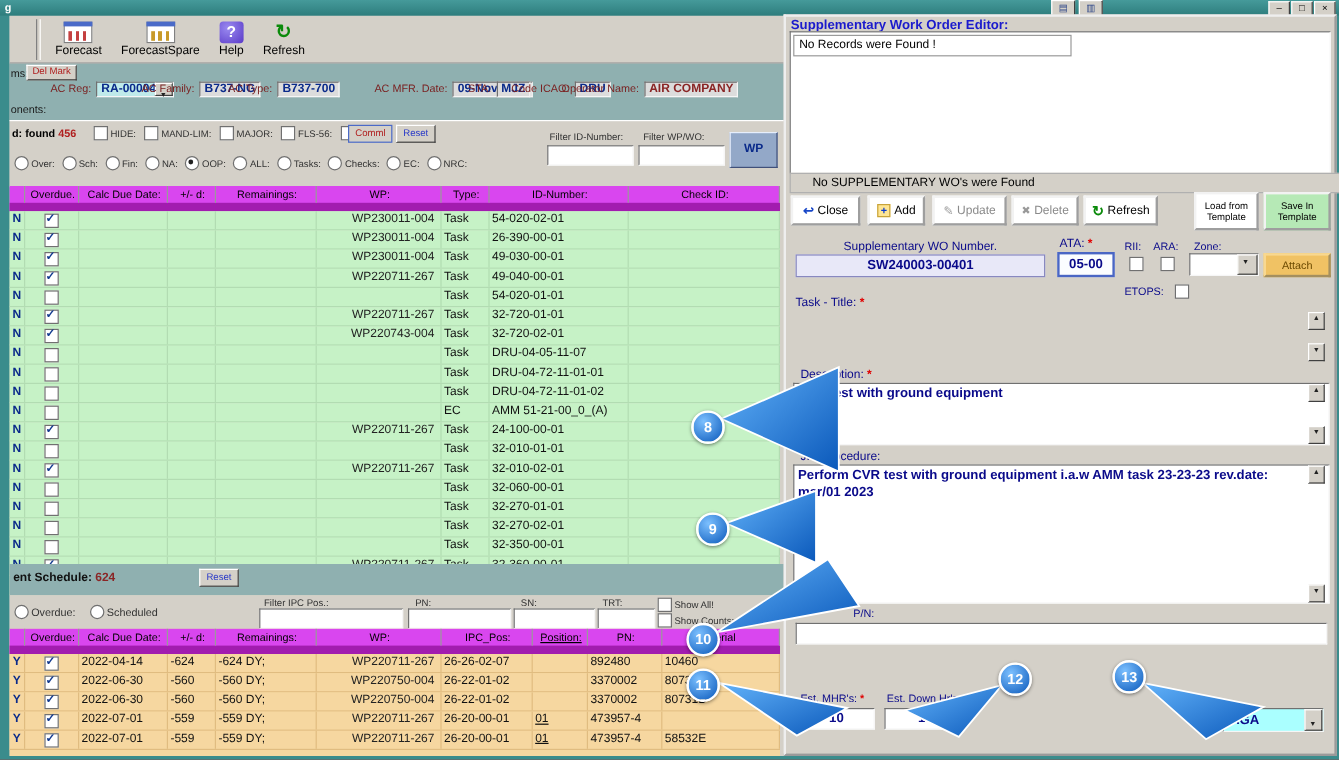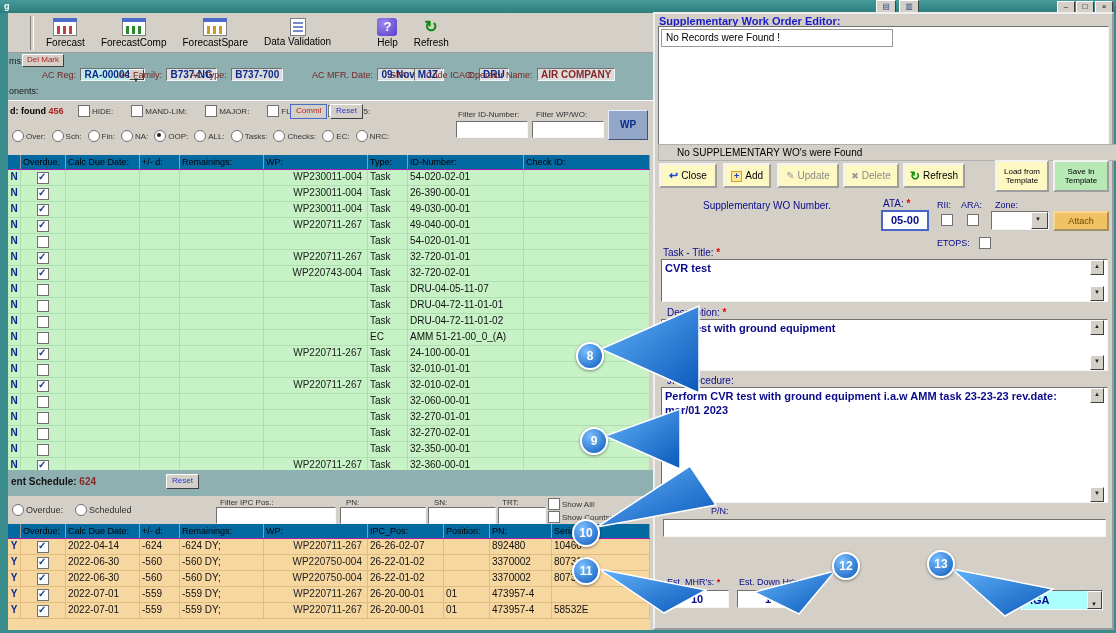--- a/index.html
+++ b/index.html
@@ -58,73 +58,73 @@
   .f2{left:182px;} .f2 .bx{width:64px;box-sizing:border-box;}
   .f3{left:254px;margin-top:35px;} .f3 .bx{width:44px;box-sizing:border-box;}
   .f4{left:304px;} .f4 .bx{width:72px;box-sizing:border-box;}
   .f5{left:382px;} .f5 .bx{width:30px;box-sizing:border-box;}
   .f6{left:418px;} .f6 .bx{width:36px;box-sizing:border-box;}
   .f7{left:460px;} .f7 .bx{width:98px;box-sizing:border-box;color:#8a2525;}
   
   .filterbar{position:absolute;left:0;top:87px;width:100%;height:55px;background:#d4d0c8;border-top:1px solid #fff;}
   .found{position:absolute;left:2px;top:5px;font-size:9px;font-weight:bold;color:#000;}
   .found .cnt{color:#b02020;}
-  .chkrow{position:absolute;left:70px;top:4px;display:flex;gap:18px;font-size:8px;color:#333;align-items:center;}
+  .chkrow{position:absolute;left:70px;top:4px;display:flex;gap:7px;font-size:8px;color:#333;align-items:center;}
   .cb{width:10px;height:10px;background:#fff;border:1px solid #707070;display:inline-block;position:relative;vertical-align:-2px;}
   .cb.checked::after{content:"✓";position:absolute;left:0px;top:-3px;font-size:10px;font-weight:bold;color:#123a8f;}
   .rb{width:10px;height:10px;border-radius:50%;background:#fff;border:1px solid #707070;display:inline-block;position:relative;vertical-align:-2px;}
   .rb.checked::after{content:"";position:absolute;left:2px;top:2px;width:4px;height:4px;border-radius:50%;background:#222;}
   .minibtn{position:absolute;height:13px;background:#d4d0c8;border:1px solid;border-color:#fff #404040 #404040 #fff;
            font-size:8px;line-height:12px;padding:0 5px;}
   .comml{left:282px;top:3px;color:#b02020;border-color:#4a6ac8;}
   .resetb{left:322px;top:3px;color:#2a3ac8;}
   .radrow{position:absolute;left:4px;top:29px;display:flex;gap:6px;font-size:8px;color:#333;align-items:center;}
   .flt-lb{position:absolute;font-size:8px;color:#333;}
   .flt-in{position:absolute;height:15px;background:#fff;border:1px solid;border-color:#707070 #f6f6f6 #f6f6f6 #707070;}
   .wpbtn{position:absolute;left:600px;top:9px;width:38px;height:28px;background:#93a8c8;
          border:1px solid;border-color:#e6eefc #40507a #40507a #e6eefc;color:#0a2a8a;font-weight:bold;
          font-size:10px;text-align:center;line-height:28px;}
   
   .ttable{position:absolute;left:0;width:642px;}
-  .t-head{display:flex;background:#0369a1;height:14px;font-size:9px;color:#000;border-bottom:1px solid #a21caf;}
+  .t-head{display:flex;background:#d946ef;height:14px;font-size:9px;color:#000;border-bottom:7px solid #a21caf;text-align:center;}
   .t-head .h{border-right:1px solid #9a9a9a;padding-left:2px;box-sizing:border-box;line-height:14px;
              overflow:hidden;white-space:nowrap;}
   .row{display:flex;height:15px;font-size:10px;line-height:14px;}
   .task-rows .row{background:#c6f2c6;border-bottom:1px solid #b2dcb2;}
   .task-rows .c{border-right:1px solid #b2dcb2;}
   .comp-rows .row{background:#f6d7a0;border-bottom:1px solid #e0bc80;}
   .comp-rows .c{border-right:1px solid #e0bc80;}
   .c{padding-left:2px;box-sizing:border-box;overflow:hidden;white-space:nowrap;color:#111;}
   .stat{color:#0a2a8a;font-weight:bold;text-align:center;padding-left:0;}
   .cbcell{display:flex;align-items:center;justify-content:center;padding-left:0;}
   .wpcell{text-align:right;padding-right:5px;color:#222;}
   .w0{width:13px;} .w1{width:45px;} .w2{width:74px;} .w3{width:40px;} .w4{width:84px;}
   .w5{width:104px;} .w6{width:40px;} .w7{width:116px;} .w8{flex:1;}
-  .v6{width:76px;} .v7{width:46px;} .v8{width:62px;} .v9{flex:1;}
+  .v6{width:76px;} .v7{width:46px;text-decoration:underline;} .v8{width:62px;} .v9{flex:1;}
   .task-table{top:142px;}
   .comp-table{top:511px;height:106px;background:#f6d7a0;}
   
   .comp-head{position:absolute;left:0;top:457px;width:100%;height:26px;background:#8fb0b0;}
   .comp-title{position:absolute;left:3px;top:6px;font-size:10px;font-weight:bold;color:#111;}
   .comp-title .cnt{color:#8a2525;}
   .comp-reset{left:158px;top:4px;color:#2a3ac8;}
   .comp-filter{position:absolute;left:0;top:483px;width:100%;height:28px;background:#d4d0c8;}
   .comp-radios{position:absolute;left:4px;top:8px;display:flex;gap:12px;font-size:9px;color:#333;align-items:center;}
   .showbox{position:absolute;left:540px;font-size:8px;color:#333;white-space:nowrap;}
   
   .editor{position:absolute;left:653px;top:12px;width:461px;height:618px;background:#d4d0c8;
           border:2px outset #eee;box-sizing:border-box;z-index:10;}
   .ed-title{position:absolute;left:4px;top:1px;font-size:11px;font-weight:bold;color:#1a1acd;}
   .ed-list{position:absolute;left:3px;top:12px;width:449px;height:117px;background:#fff;
            border:1px solid;border-color:#707070 #f6f6f6 #f6f6f6 #707070;}
   .ed-norec{position:absolute;left:2px;top:2px;width:226px;height:16px;background:#fff;border:1px solid #9a9a9a;
             font-size:10px;line-height:16px;padding-left:4px;color:#000;}
   .ed-nowos{position:absolute;left:3px;top:130px;width:447px;height:15px;background:#d4d0c8;border:1px solid #b0b0b0;
             font-size:10px;line-height:15px;padding-left:18px;color:#000;}
-  .ebtn{position:absolute;top:149px;height:25px;background:#fef9c3;border:2px outset #f2f2f2;
+  .ebtn{position:absolute;top:149px;height:25px;background:#ffffff;border:2px outset #f2f2f2;
         font-size:10px;display:flex;align-items:center;justify-content:center;gap:3px;color:#000;box-sizing:border-box;}
   .ebtn.disabled{color:#8a8a8a;}
   .eb-close{left:4px;width:58px;} .eb-add{left:68px;width:48px;} .eb-upd{left:122px;width:62px;}
   .eb-del{left:188px;width:56px;} .eb-ref{left:248px;width:62px;}
   .eb-load{left:340px;top:146px;width:54px;height:32px;font-size:8px;line-height:1.15;text-align:center;}
   .eb-save{left:398px;top:146px;width:56px;height:32px;font-size:8px;line-height:1.15;text-align:center;background:#b6e9b6;}
   .eico{display:inline-block;}
   .ico-close::before{content:"↩";color:#1847c8;font-weight:bold;font-size:11px;}
   .ico-add::before{content:"+";color:#0a3acc;font-weight:bold;background:#ffe694;border:1px solid #c8a33a;
                    padding:0 2px;font-size:9px;line-height:9px;display:inline-block;}
@@ -193,30 +193,22 @@
 
     <div class="toolbar">
       <span class="tb-sep"></span>
       <span style="display:flex;">
 
       <span class="tbtn">
           <span class="tico" data-icon="forecast-icon"></span>
           <span>Forecast</span>
         </span>
           <span class="tbtn">
-          <span class="tico" data-icon="forecast-comp-icon"></span>
-          <span>ForecastComp</span>
-        </span>
-          <span class="tbtn">
           <span class="tico" data-icon="forecast-spare-icon"></span>
           <span>ForecastSpare</span>
-        </span>
-          <span class="tbtn">
-          <span class="tico" data-icon="data-validation-icon"></span>
-          <span>Data Validation</span>
         </span>
           <span class="tbtn">
           <span class="tico" data-icon="help-icon"></span>
           <span>Help</span>
         </span>
           <span class="tbtn">
           <span class="tico" data-icon="refresh-icon"></span>
           <span>Refresh</span>
         </span>
         </span>
@@ -775,40 +767,40 @@
       <span>Delete</span>
     </div>
     <div class="ebtn eb-ref">
       <span class="eico ico-ref"></span>
       <span>Refresh</span>
     </div>
     <div class="ebtn eb-load">Load from Template</div>
     <div class="ebtn eb-save">Save In Template</div>
 
     <span class="ed-lbl" style="left:48px;top:186px;">Supplementary WO Number.</span>
+    <div class="wo-box">SW240003-00401</div>
 
     <span class="ed-lbl" style="left:228px;top:184px;"><span>ATA:</span> <span class="req">*</span></span>
     <div class="ata-box">05-00</div>
 
     <span class="ed-lbl9" style="left:282px;top:186px;">RII:</span>
     <span class="ed-lbl9" style="left:306px;top:186px;">ARA:</span>
     <span class="ed-cb" style="left:286px;top:200px;"></span>
     <span class="ed-cb" style="left:312px;top:200px;"></span>
 
     <span class="ed-lbl9" style="left:340px;top:186px;">Zone:</span>
     <div class="zone-dd">
         <span class="ddarrow"></span>
       </div>
     <div class="attach">Attach</div>
 
     <span class="ed-lbl9" style="left:282px;top:224px;">ETOPS:</span>
     <span class="ed-cb" style="left:324px;top:223px;"></span>
 
     <span class="ed-lbl" style="left:8px;top:233px;"><span>Task - Title:</span> <span class="req">*</span></span>
-    <div class="ed-text ta1">CVR test</div>
     <span class="vs" style="right:8px;top:246px;height:41px;bottom:auto;">
         <span class="sa up"></span>
         <span class="sa dn"></span>
       </span>
 
     <span class="ed-lbl" style="left:12px;top:293px;"><span>Description:</span> <span class="req">*</span></span>
     <div class="ed-text ta2">CVR test with ground equipment</div>
     <span class="vs" style="right:8px;top:306px;height:50px;bottom:auto;">
         <span class="sa up"></span>
         <span class="sa dn"></span>

